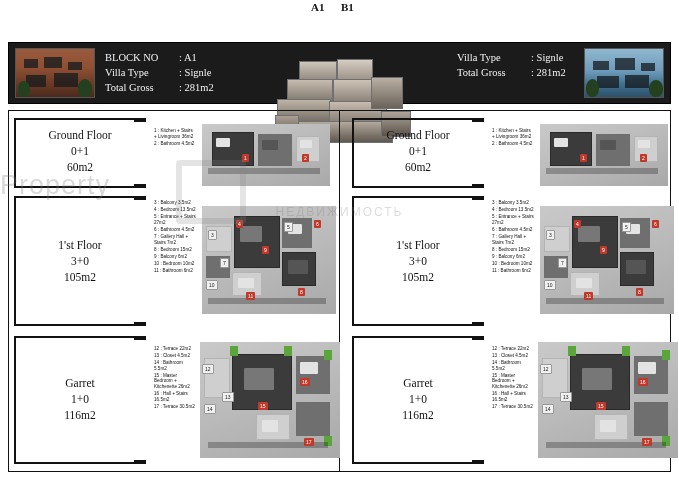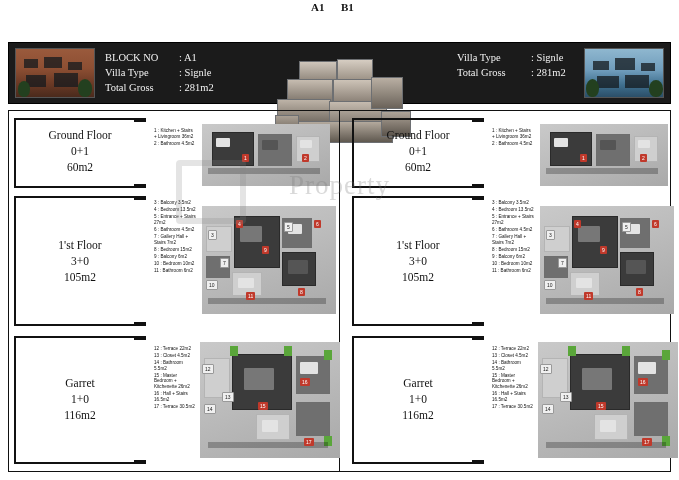--- a/index.html
+++ b/index.html
@@ -114,23 +114,23 @@
 
   .numtag{
     position:absolute;font-size:5px;color:#fff;background:#c0392b;
     padding:0 2px;line-height:8px;border-radius:1px;
     font-family:"Liberation Sans", sans-serif;
   }
   .numtag.white{background:#f0f0f0;color:#222;border:1px solid #999;}
 
   
   .wm{
-    position:absolute;left:0;top:170px;width:679px;text-align:center;
+    position:absolute;left:0;top:170px;width:679px;text-align:left;
     color:rgba(120,120,120,.28);font-size:27px;letter-spacing:1px;
-    font-family:Liberation Serif, serif;pointer-events:none;
+    font-family:Liberation Sans, sans-serif;pointer-events:none;
   }
   .wm2{
     position:absolute;left:0;top:205px;width:679px;text-align:center;
     color:rgba(120,120,120,.25);font-size:12px;letter-spacing:2px;
     font-family:"Liberation Sans", sans-serif;pointer-events:none;
   }
   .wmlogo{
     position:absolute;left:176px;top:160px;width:58px;height:52px;
     border:6px solid rgba(130,130,130,.22);border-radius:4px;pointer-events:none;
   }
@@ -422,14 +422,15 @@
       <div class="numtag white" style="left:22px;top:50px;">13</div>
       <div class="numtag white" style="left:4px;top:62px;">14</div>
       <div class="numtag" style="left:58px;top:60px;">15</div>
       <div class="numtag" style="left:100px;top:36px;">16</div>
       <div class="numtag" style="left:104px;top:96px;">17</div>
     </div>
   </div>
 
   <div class="wmlogo"></div>
   <div class="wm">Property</div>
+  <div class="wm2">НЕДВИЖИМОСТЬ</div>
 
 </div>
 
 </body></html>

